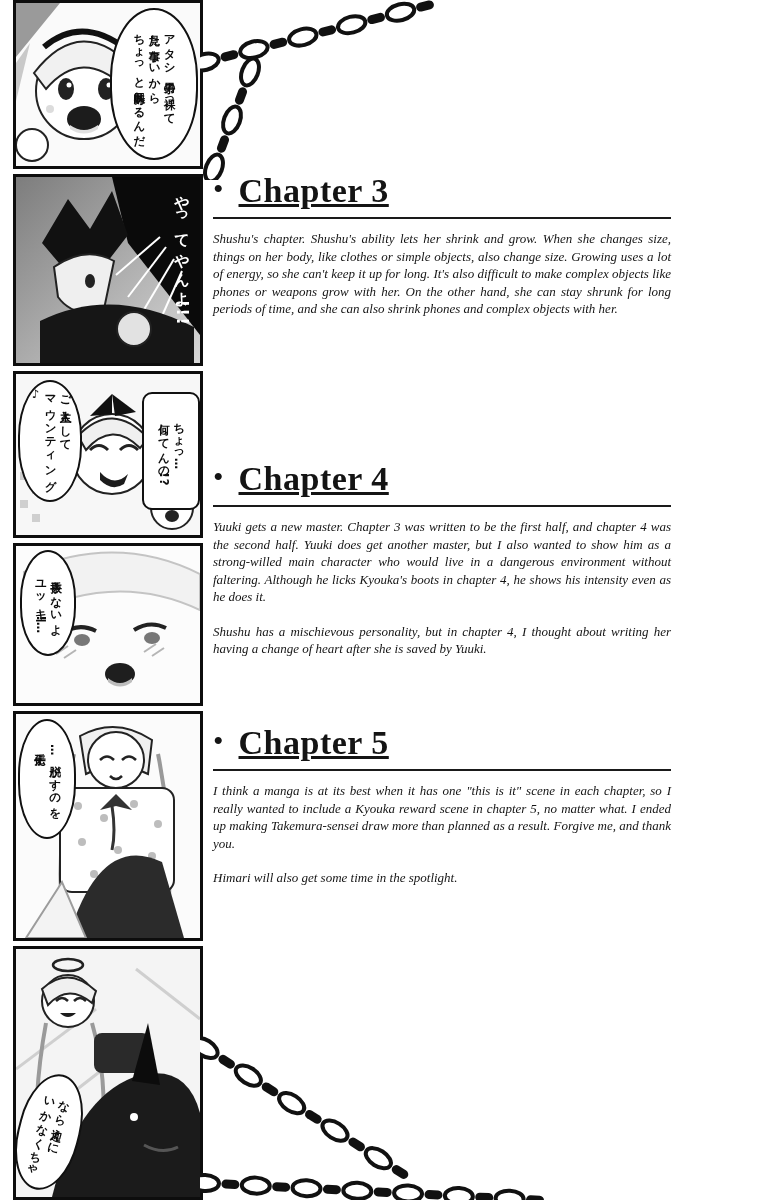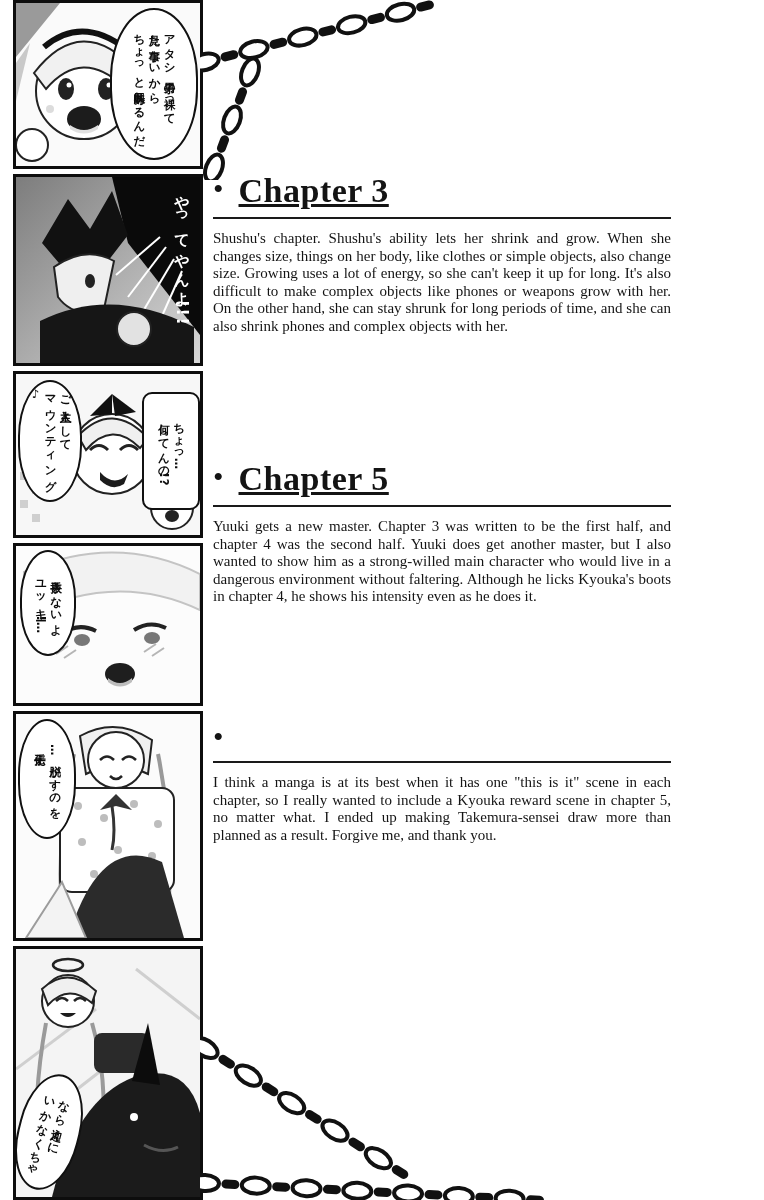--- a/index.html
+++ b/index.html
@@ -27,22 +27,22 @@
        font-family:"DejaVu Sans",sans-serif;font-weight:800;
        font-size:15px;letter-spacing:2px;color:#ffffff;}
 
   
   .section{position:absolute;left:213px;width:458px;}
   .heading{display:flex;align-items:center;gap:15px;}
   .bullet{font-size:30px;line-height:1;transform:translateY(-2px);}
   .title{font-size:34px;font-weight:700;letter-spacing:.5px;
          font-family:"Liberation Serif",serif;text-decoration:underline;}
   .rule{border-bottom:2.5px solid #1a1a1a;margin-top:7px;margin-bottom:11px;}
-  .section p{margin:0 0 17px 0;font-size:15px;line-height:17.5px;
-             text-align:justify;color:#141414;}
+  .section p{margin:0 0 17px 0;font-size:13px;line-height:17.5px;
+             text-align:justify;color:#141414;font-style:italic;}
   .section p:last-child{margin-bottom:0;}
 
   .chain{position:absolute;z-index:1;pointer-events:none;}
 </style>
 </head>
 <body>
 
 <div class="page">
 
   <div class="panel" style="top:0;height:169px;">
@@ -274,27 +274,30 @@
       <span class="bullet">•</span>
       <span class="title">Chapter 3</span>
     </div>
     <div class="rule"></div>
     <p>Shushu's chapter. Shushu's ability lets her shrink and grow. When she changes size, things on her body, like clothes or simple objects, also change size. Growing uses a lot of energy, so she can't keep it up for long. It's also difficult to make complex objects like phones or weapons grow with her. On the other hand, she can stay shrunk for long periods of time, and she can also shrink phones and complex objects with her.</p>
   </section>
 
   <section class="section" style="top:460px;">
     <div class="heading">
       <span class="bullet">•</span>
-      <span class="title">Chapter 5</span>
+      <span class="title">Chapter 4</span>
     </div>
     <div class="rule"></div>
     <p>Yuuki gets a new master. Chapter 3 was written to be the first half, and chapter 4 was the second half. Yuuki does get another master, but I also wanted to show him as a strong-willed main character who would live in a dangerous environment without faltering. Although he licks Kyouka's boots in chapter 4, he shows his intensity even as he does it.</p>
+    <p>Shushu has a mischievous personality, but in chapter 4, I thought about writing her having a change of heart after she is saved by Yuuki.</p>
   </section>
 
   <section class="section" style="top:724px;">
     <div class="heading">
       <span class="bullet">•</span>
+      <span class="title">Chapter 5</span>
     </div>
     <div class="rule"></div>
     <p>I think a manga is at its best when it has one "this is it" scene in each chapter, so I really wanted to include a Kyouka reward scene in chapter 5, no matter what. I ended up making Takemura-sensei draw more than planned as a result. Forgive me, and thank you.</p>
+    <p>Himari will also get some time in the spotlight.</p>
   </section>
 
 </div>
 
 </body></html>

